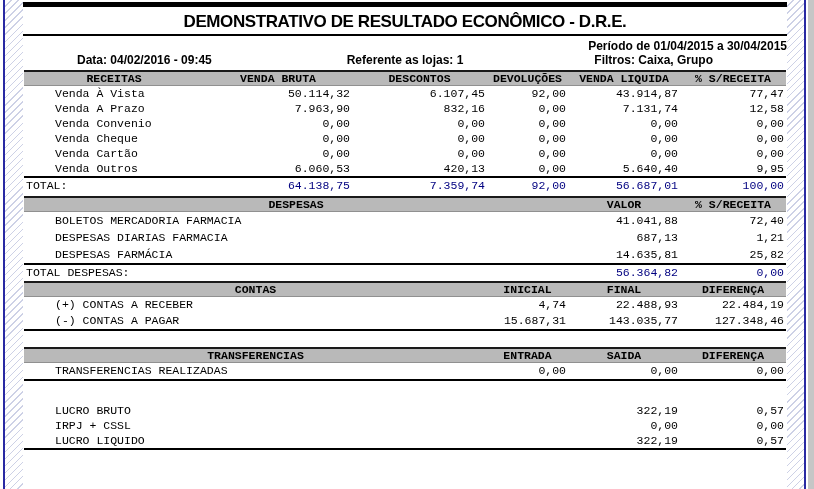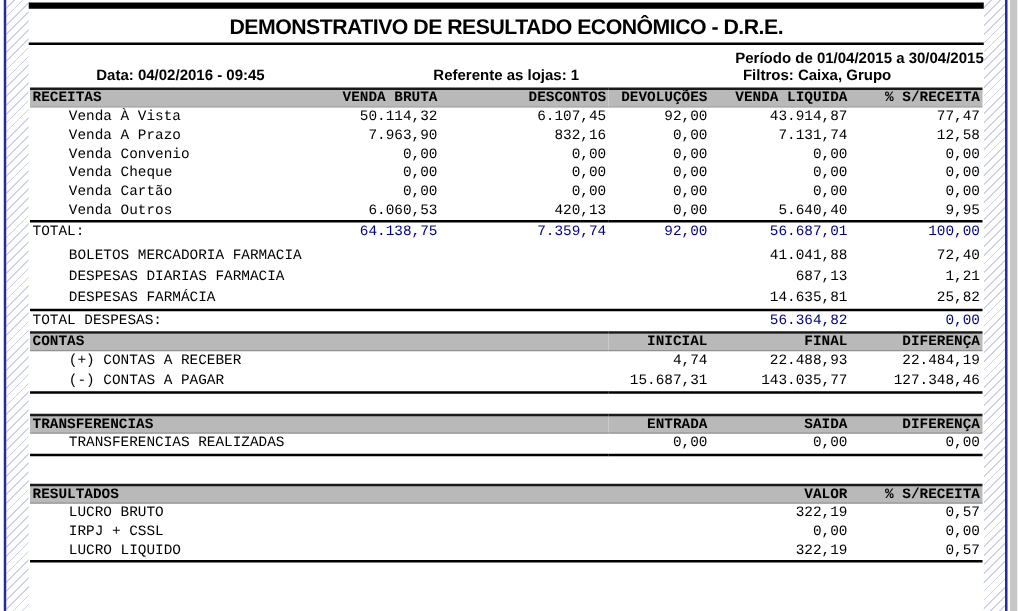--- a/index.html
+++ b/index.html
@@ -40,21 +40,21 @@
   .meta-right{position:absolute;right:74px;top:0;}
 
   table.sec{
     width:762px;margin-left:1px;border-collapse:collapse;table-layout:fixed;
     font-family:"Liberation Mono","DejaVu Sans Mono",monospace;font-size:11.5px;color:var(--ink);
   }
   table.sec td{padding:0 2px;white-space:nowrap;overflow:hidden;line-height:15px;height:15px;}
   table.sec td.num{text-align:right;}
   table.sec tr.bar td{
     background:var(--bar-bg);border-top:2px solid #1a1a1a;border-bottom:1px solid #909090;
-    font-weight:bold;height:13px;line-height:13px;
+    font-weight:bold;height:13px;line-height:13px;text-align:center;
   }
   table.sec td.lbl{padding-left:31px;}
   table.sec tr.total td{border-top:2px solid var(--ink);}
   table.sec tr.total td.num{color:var(--navy);font-weight:normal;}
   table.sec.closed{border-bottom:2px solid var(--ink);}
 
   table.sec.rh17 tr.row td{height:17px;line-height:17px;}
   table.sec.rh16 tr.row td{height:16px;line-height:16px;}
 
   #t-receitas{margin-top:1px;}
@@ -164,20 +164,25 @@
           </tr>
         </tbody>
       </table>
     <table class="sec rh17" id="t-despesas">
         <colgroup>
           <col style="width: 544px;">
           <col style="width: 112px;">
           <col style="width: 106px;">
         </colgroup>
         <tbody>
+          <tr class="bar">
+            <td class="sec-name">DESPESAS</td>
+            <td class="num">VALOR</td>
+            <td class="num">% S/RECEITA</td>
+          </tr>
           <tr class="row">
             <td class="lbl">BOLETOS MERCADORIA FARMACIA</td>
             <td class="num">41.041,88</td>
             <td class="num">72,40</td>
           </tr>
           <tr class="row">
             <td class="lbl">DESPESAS DIARIAS FARMACIA</td>
             <td class="num">687,13</td>
             <td class="num">1,21</td>
           </tr>
@@ -243,25 +248,20 @@
           </tr>
         </tbody>
       </table>
     <table class="sec closed" id="t-resultados">
         <colgroup>
           <col style="width: 544px;">
           <col style="width: 112px;">
           <col style="width: 106px;">
         </colgroup>
         <tbody>
-          <tr class="bar">
-            <td class="sec-name">RESULTADOS</td>
-            <td class="num">VALOR</td>
-            <td class="num">% S/RECEITA</td>
-          </tr>
           <tr class="row">
             <td class="lbl">LUCRO BRUTO</td>
             <td class="num">322,19</td>
             <td class="num">0,57</td>
           </tr>
           <tr class="row">
             <td class="lbl">IRPJ + CSSL</td>
             <td class="num">0,00</td>
             <td class="num">0,00</td>
           </tr>

